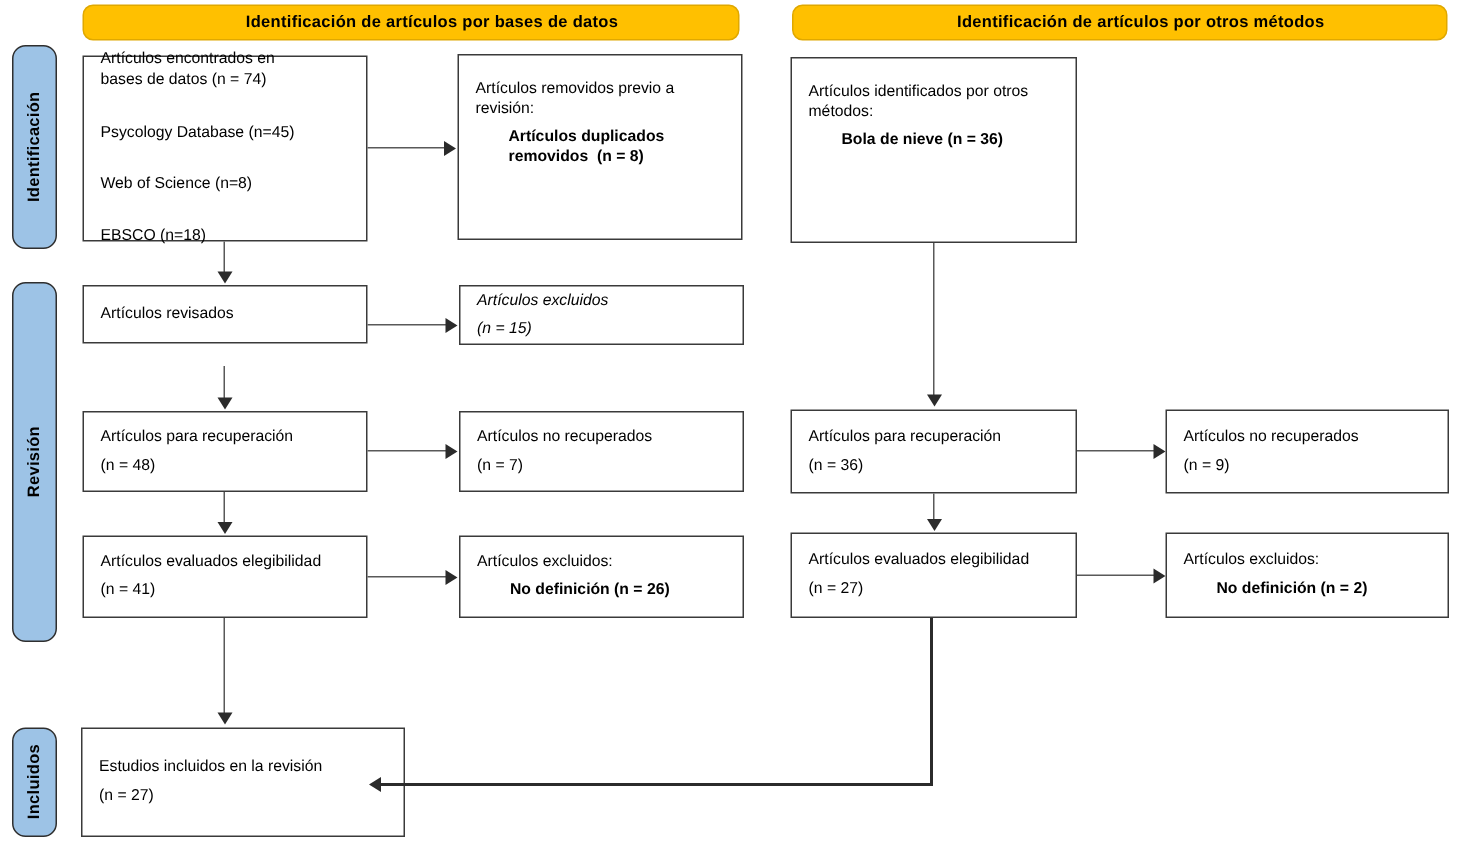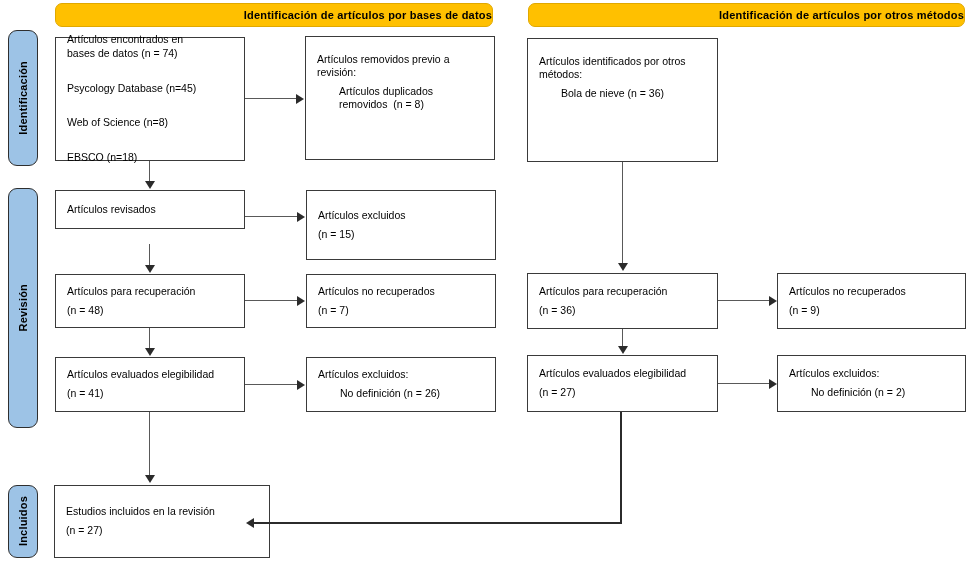--- a/index.html
+++ b/index.html
@@ -24,21 +24,21 @@
     position: absolute;
     background: #FFC000;
     border: 1px solid #E0A800;
     border-radius: 7px;
     color: #000000;
     font-size: 11px;
     font-weight: bold;
     letter-spacing: 0.2px;
     display: flex;
     align-items: center;
-    justify-content: flex-end;
+    justify-content: center;
     text-align: center;
     box-sizing: border-box;
     padding-left: 28px;
   }
 
   
   .stage-tab {
     position: absolute;
     background: #9DC3E6;
     border: 1px solid #2F2F2F;
@@ -71,20 +71,21 @@
   }
   .node .line {
     font-size: 10.5px;
     line-height: 1.30;
     color: #000000;
     margin: 2.5px 0;
     white-space: pre-wrap;
   }
   .node .line.indent {
     padding-left: 22px;
+    font-weight: bold;
   }
   .node.top-align {
     justify-content: flex-start;
   }
   .node.pad-top {
     padding-top: 13px;
   }
 
   
   .conn {
@@ -153,21 +154,21 @@
     <div class="line">Artículos removidos previo a
 revisión:</div>
     <div class="line indent">Artículos duplicados
 removidos  (n = 8)</div>
   </div>
 
   <div class="node" style="left:55px; top:190px; width:190px; height:39px;">
     <div class="line">Artículos revisados</div>
   </div>
 
-  <div class="node" style="left:306px; top:190px; width:190px; height:70px;">
+  <div class="node" style="left:306px; top:190px; width:190px; height:40px;font-style:italic;">
     <div class="line">Artículos excluidos</div>
     <div class="line">(n = 15)</div>
   </div>
 
   <div class="node" style="left:55px; top:274px; width:190px; height:54px;">
     <div class="line">Artículos para recuperación</div>
     <div class="line">(n = 48)</div>
   </div>
 
   <div class="node" style="left:306px; top:274px; width:190px; height:54px;">

